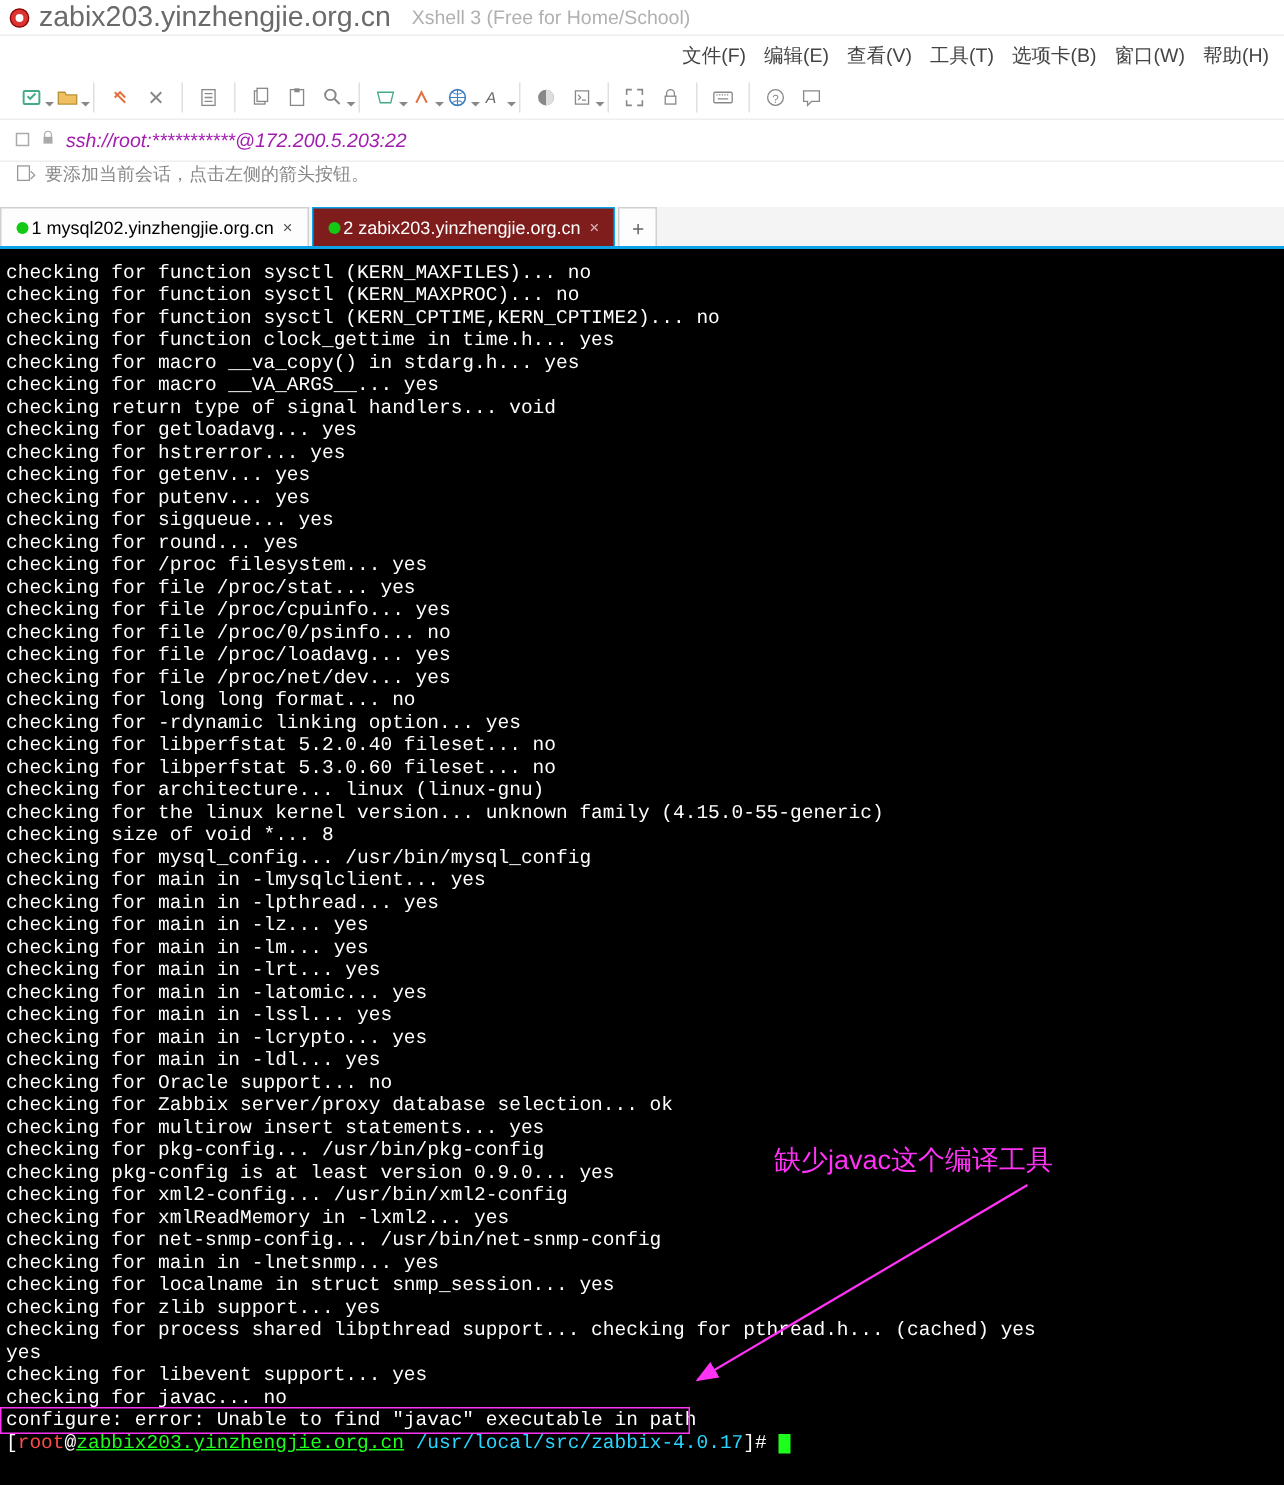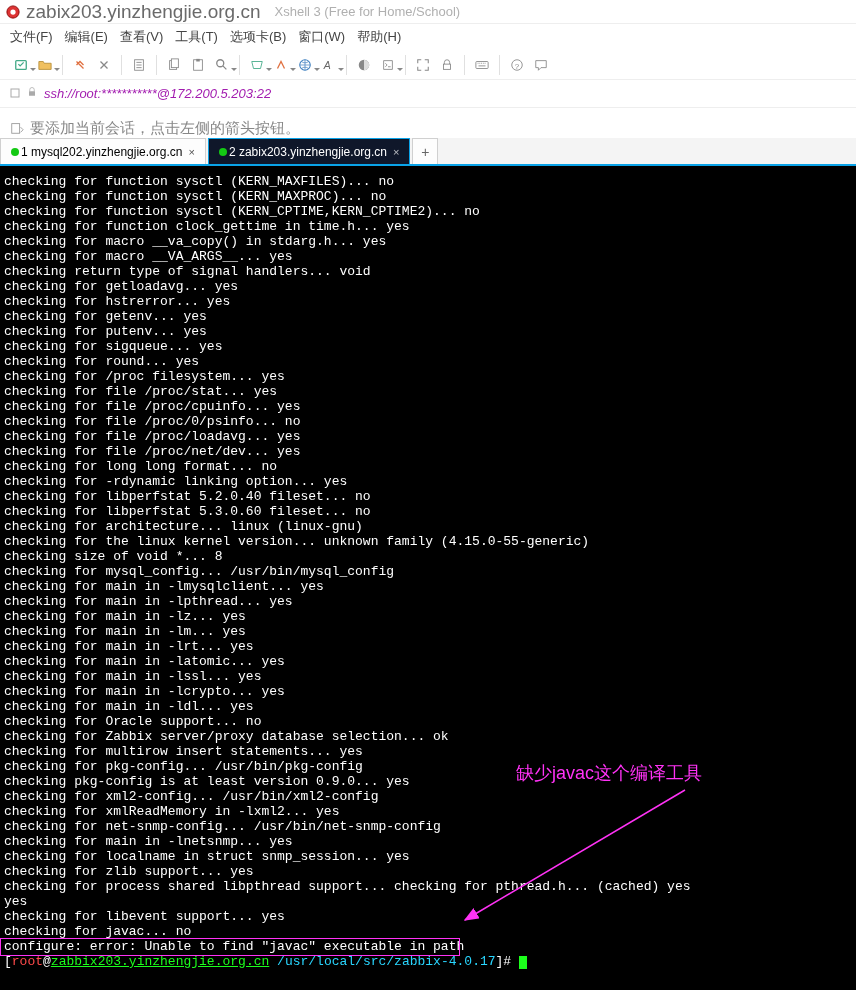--- a/index.html
+++ b/index.html
@@ -26,20 +26,21 @@
 .titlebar .title-sub { color: #b0b0b0; font-size: 13px; }
 
 .menubar {
   height: 26px;
   display: flex;
   align-items: center;
   padding: 0 10px;
   color: #444;
   font-size: 13px;
   gap: 12px;
+  justify-content: flex-end;
 }
 .menubar span { cursor: default; }
 
 .toolbar-row {
   height: 30px;
   display: flex;
   align-items: center;
   padding: 0 10px;
   gap: 2px;
   border-bottom: 1px solid #eee;
@@ -70,25 +71,25 @@
   gap: 6px;
   border-bottom: 1px solid #eee;
   color: #a21caf;
   font-size: 13px;
   font-style: italic;
 }
 
 .hintbar {
   height: 30px;
   display: flex;
-  align-items: flex-end;
+  align-items: flex-start;
   padding: 0 10px;
   gap: 6px;
   color: #888;
-  font-size: 15px;
+  font-size: 12px;
 }
 
 .tabbar {
   height: 28px;
   display: flex;
   align-items: flex-end;
   background: #f4f4f4;
   border-bottom: 2px solid #0aa3e8;
 }
 .tab {
@@ -97,21 +98,21 @@
   display: flex;
   align-items: center;
   gap: 2px;
   font-size: 12px;
   background: #fdfdfd;
   border: 1px solid #d0d0d0;
   border-bottom: none;
   margin-right: 2px;
 }
 .tab.active {
-  background: #0f172a;
+  background: #7f1d1d;
   color: #fff;
   border-color: #0aa3e8;
 }
 .tab .dot {
   width: 8px; height: 8px; border-radius: 50%;
 }
 .tab .dot.green { background: #14c914; }
 .tab .close-x { font-size: 11px; margin-left: 4px; opacity: .7; }
 .tab-add {
   width: 26px; height: 26px;

